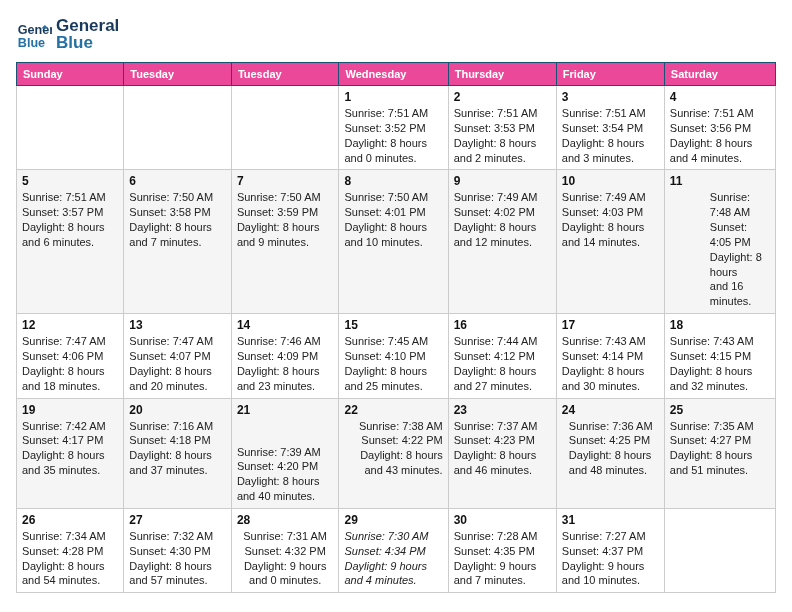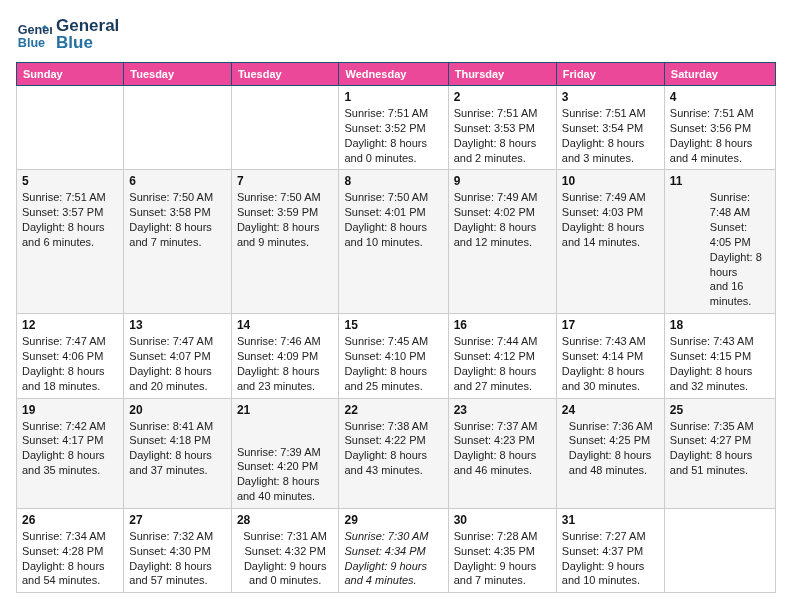--- a/index.html
+++ b/index.html
@@ -264,35 +264,35 @@
       <tr>
         <td>
           <div class="day-number">19</div>
           <div class="day-content" style="white-space: pre-line;">Sunrise: 7:42 AM
 Sunset: 4:17 PM
 Daylight: 8 hours
 and 35 minutes.</div>
         </td>
         <td>
           <div class="day-number">20</div>
-          <div class="day-content" style="white-space: pre-line;">Sunrise: 8:41 AM
+          <div class="day-content" style="white-space: pre-line;">Sunrise: 7:16 AM
 Sunset: 4:18 PM
 Daylight: 8 hours
 and 37 minutes.</div>
         </td>
         <td>
           <div class="day-number">21</div>
           <div class="day-content" style="white-space: pre-line; margin-top: 28px;">Sunrise: 7:39 AM
 Sunset: 4:20 PM
 Daylight: 8 hours
 and 40 minutes.</div>
         </td>
         <td>
           <div class="day-number">22</div>
-          <div class="day-content" style="white-space: pre-line;">Sunrise: 7:38 AM
+          <div class="day-content" style="white-space: pre-line; text-align: right;">Sunrise: 7:38 AM
 Sunset: 4:22 PM
 Daylight: 8 hours
 and 43 minutes.</div>
         </td>
         <td>
           <div class="day-number">23</div>
           <div class="day-content" style="white-space: pre-line;">Sunrise: 7:37 AM
 Sunset: 4:23 PM
 Daylight: 8 hours
 and 46 minutes.</div>

